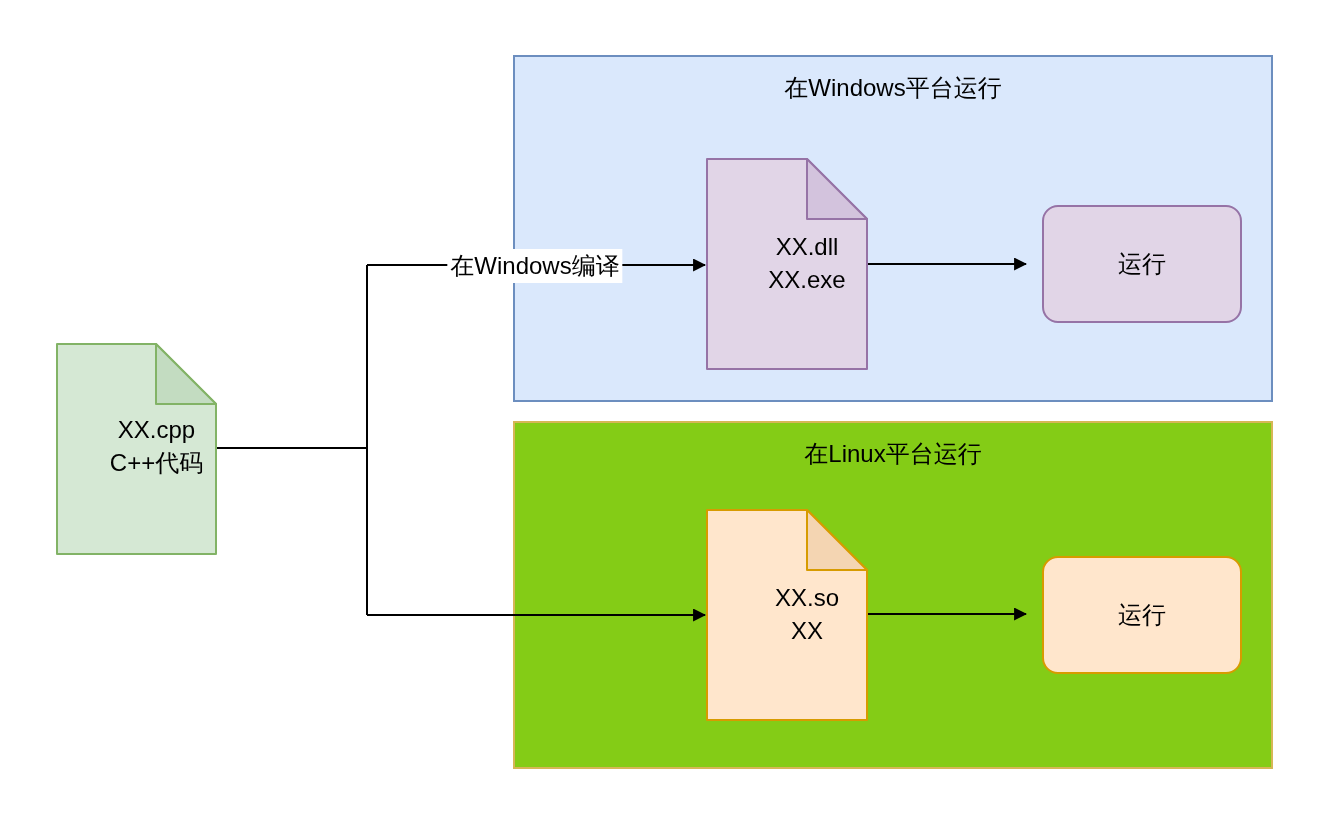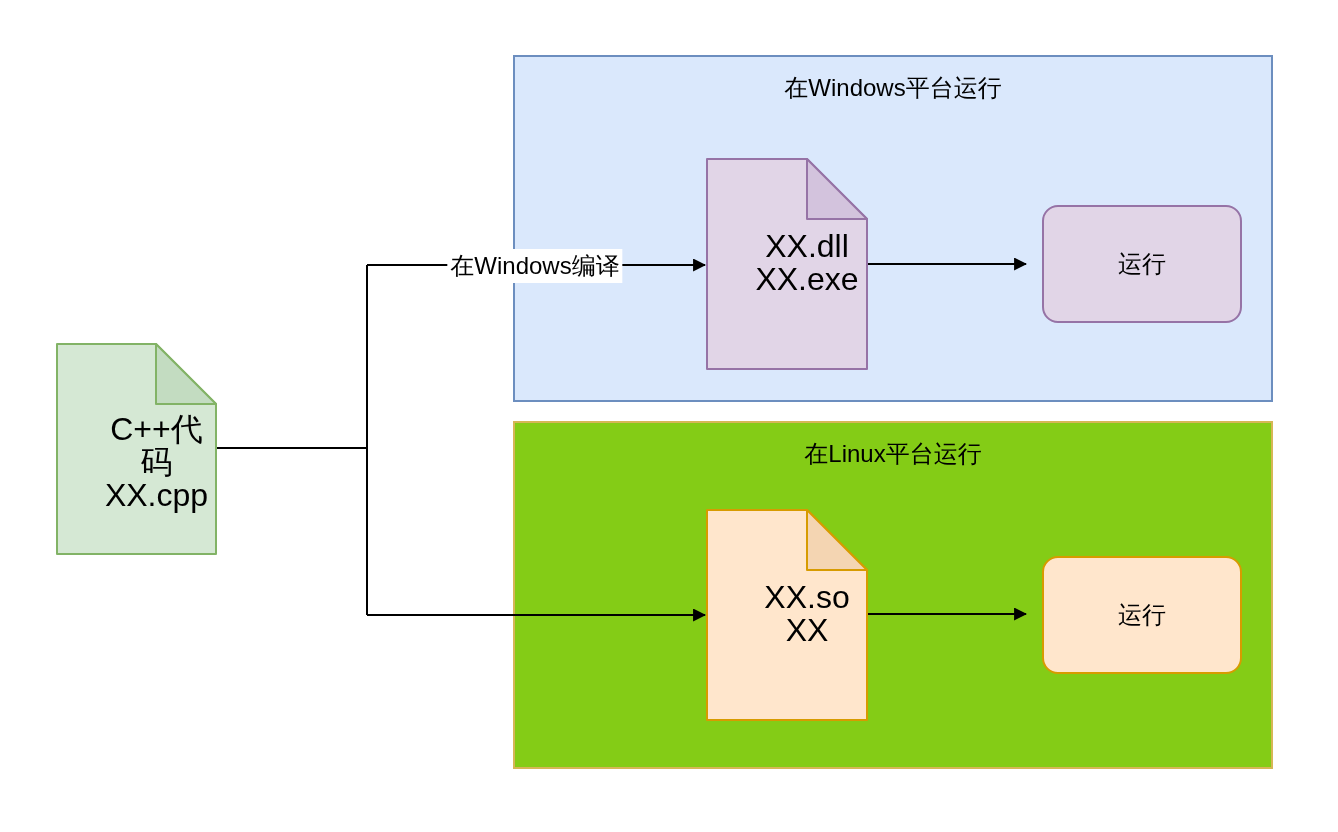--- a/index.html
+++ b/index.html
@@ -25,21 +25,21 @@
     text-align:center;
     font-size:24px;
     line-height:30px;
     color:#000;
   }
   
   .doc-text{
     position:absolute;
     left:0;right:0;
     text-align:center;
-    font-size:32px;
+    font-size:24px;
     line-height:33px;
     color:#000;
     padding-left:40px;
   }
   .doc-wrap{position:absolute;}
   .doc-wrap svg{display:block;}
   
   .run-box{
     position:absolute;
     box-sizing:border-box;
@@ -101,22 +101,22 @@
 
     <path d="M868,614 L1026,614" stroke="#000000" stroke-width="2" fill="none" marker-end="url(#arrow)"></path>
   </svg>
 
   <div class="doc-wrap" style="left:56px;top:343px;width:161px;height:212px;">
     <svg width="161" height="212" viewBox="0 0 161 212">
       <polygon points="1,1 100,1 160,61 160,211 1,211" fill="#d5e8d4" stroke="#82b366" stroke-width="2" stroke-linejoin="round"></polygon>
       <polygon points="100,1 100,61 160,61" fill="#c3dcc1" stroke="#82b366" stroke-width="2" stroke-linejoin="round"></polygon>
     </svg>
     <div class="doc-text" style="top:70px;">
+      <div>XX.cpp</div>
       <div>C++代码</div>
-      <div>XX.cpp</div>
     </div>
   </div>
 
   <div class="doc-wrap" style="left:706px;top:158px;width:162px;height:212px;">
     <svg width="162" height="212" viewBox="0 0 162 212">
       <polygon points="1,1 101,1 161,61 161,211 1,211" fill="#e1d5e7" stroke="#9673a6" stroke-width="2" stroke-linejoin="round"></polygon>
       <polygon points="101,1 101,61 161,61" fill="#d3c3dd" stroke="#9673a6" stroke-width="2" stroke-linejoin="round"></polygon>
     </svg>
     <div class="doc-text" style="top:72px;">
       <div>XX.dll</div>

